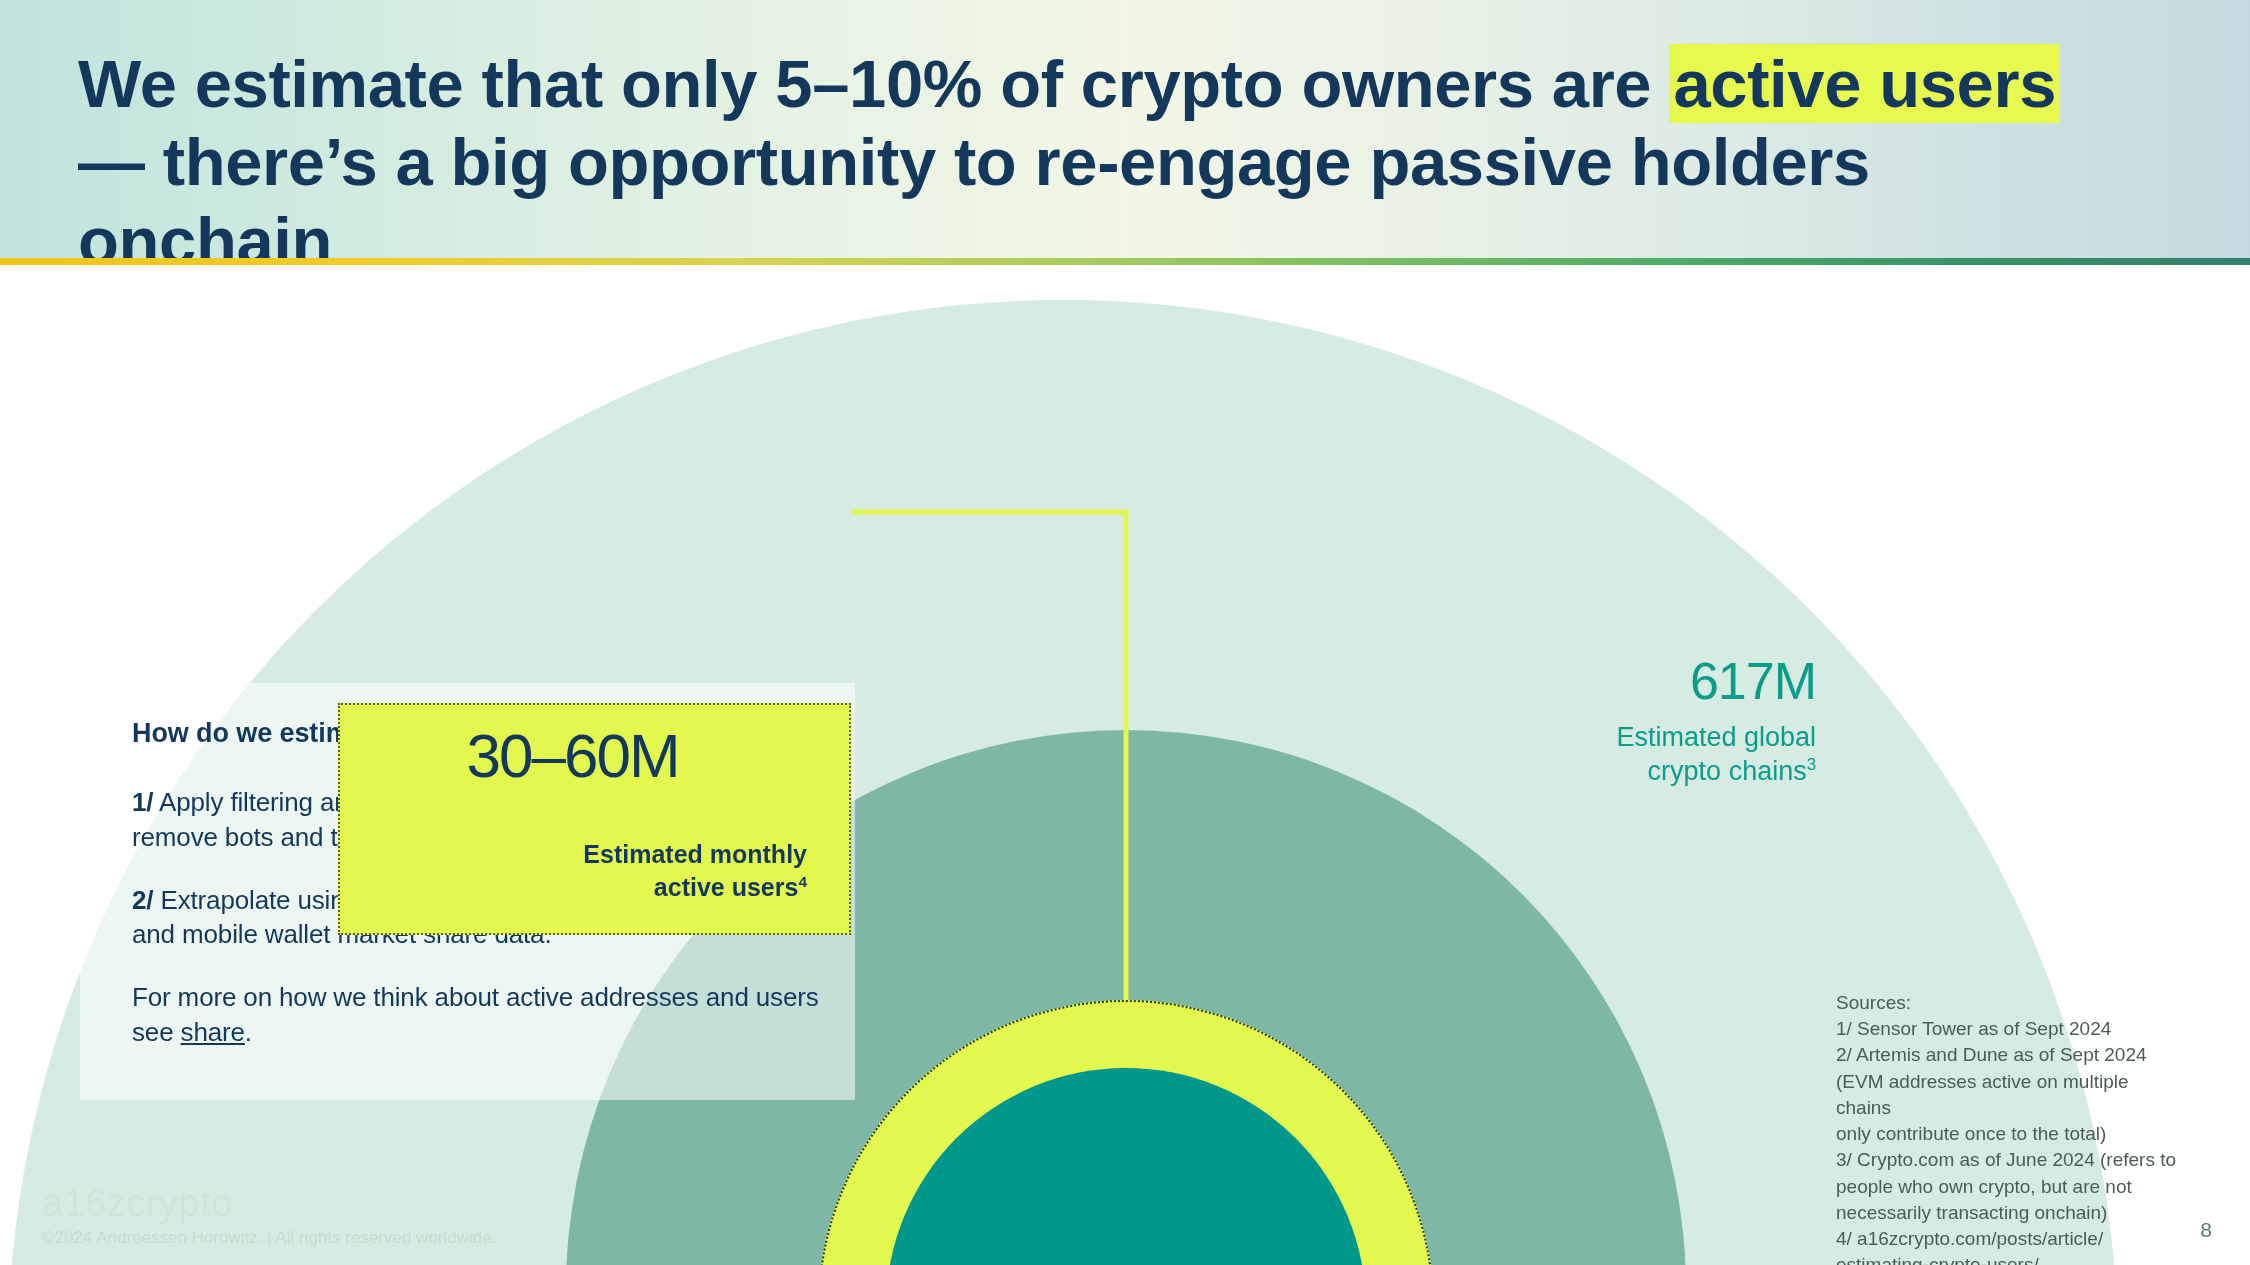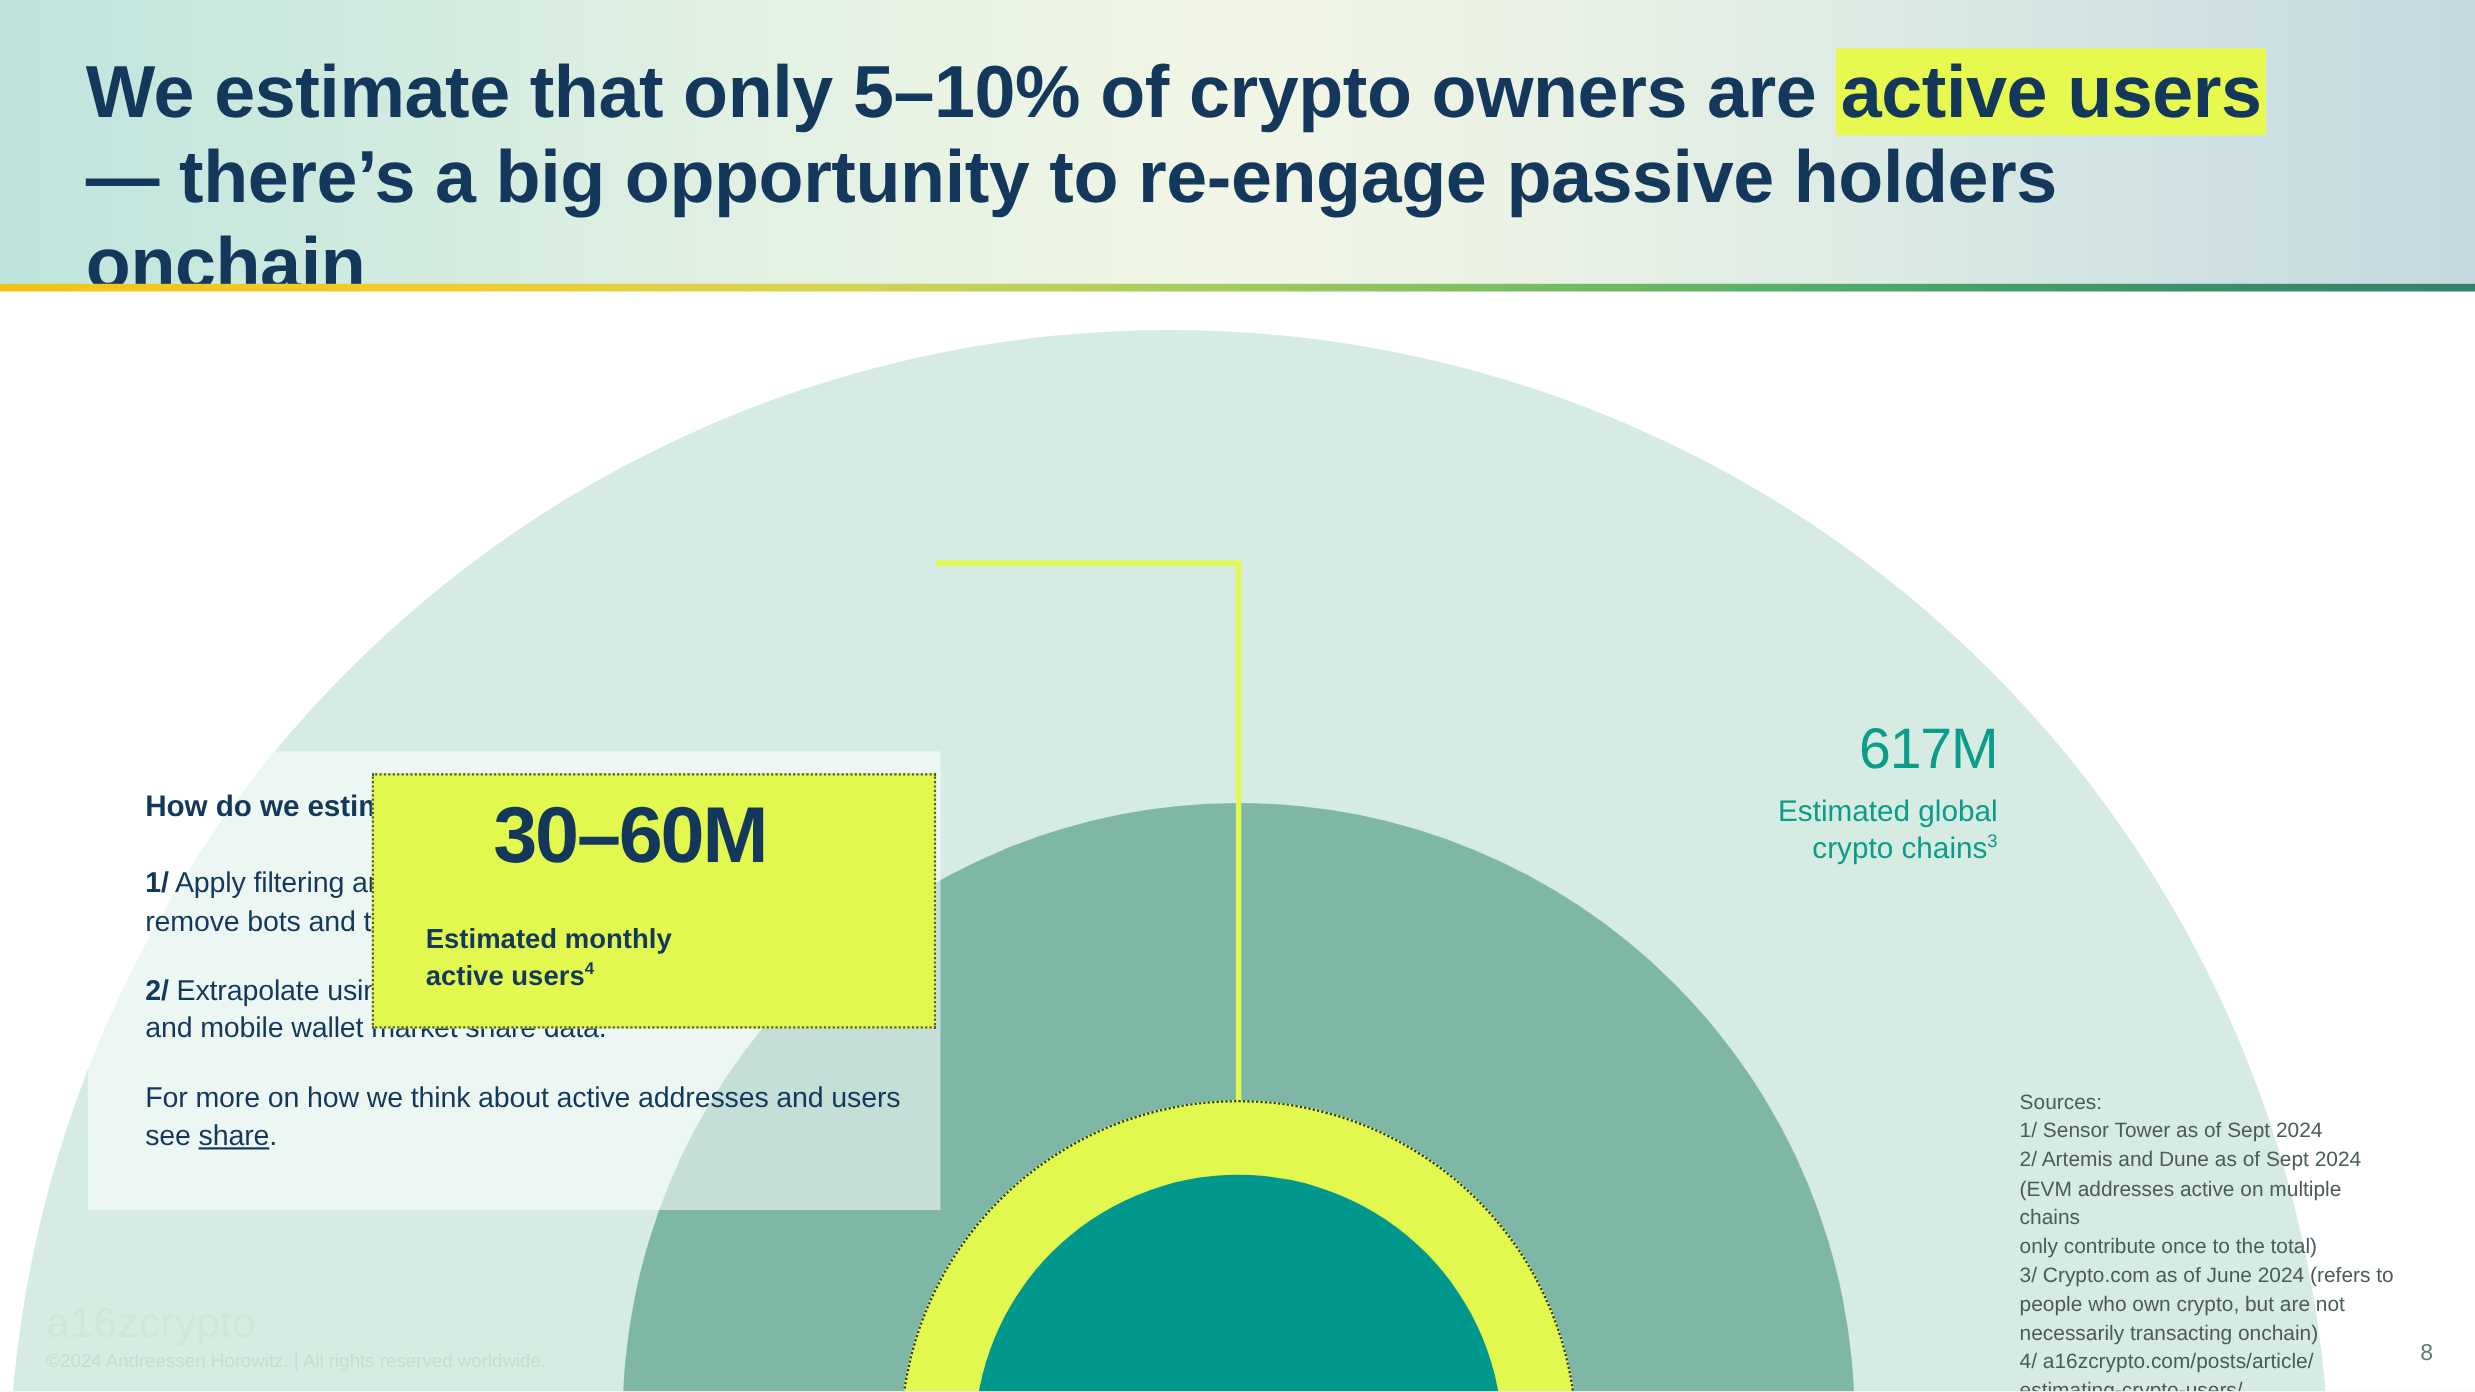--- a/index.html
+++ b/index.html
@@ -126,28 +126,29 @@
     left: 338px; top: 440px;
     width: 513px; height: 232px;
     background: #e2f84f;
     border: 2px dotted #555c45;
     z-index: 20;
     color: #14385c;
   }
   #callout-value {
     position: absolute; left: 0; right: 44px; top: 18px;
     text-align: center;
-    font-size: 72px;
-    font-weight: 700;
+    font-size: 62px;
+    font-weight: 400;
     letter-spacing: -2px;
     line-height: 1.05;
   }
   #callout-sub {
     position: absolute; right: 42px; top: 133px;
     width: 420px;
+    text-align: right;
     font-size: 25px;
     font-weight: 700;
     line-height: 1.3;
   }
   #callout-sub sup { font-size: 0.62em; vertical-align: super; }
 
   
   .ring-label { position: absolute; z-index: 18; }
   .ring-label .big { font-weight: 400; letter-spacing: -1px; line-height: 1; }
   .ring-label .sub { line-height: 1.25; }

